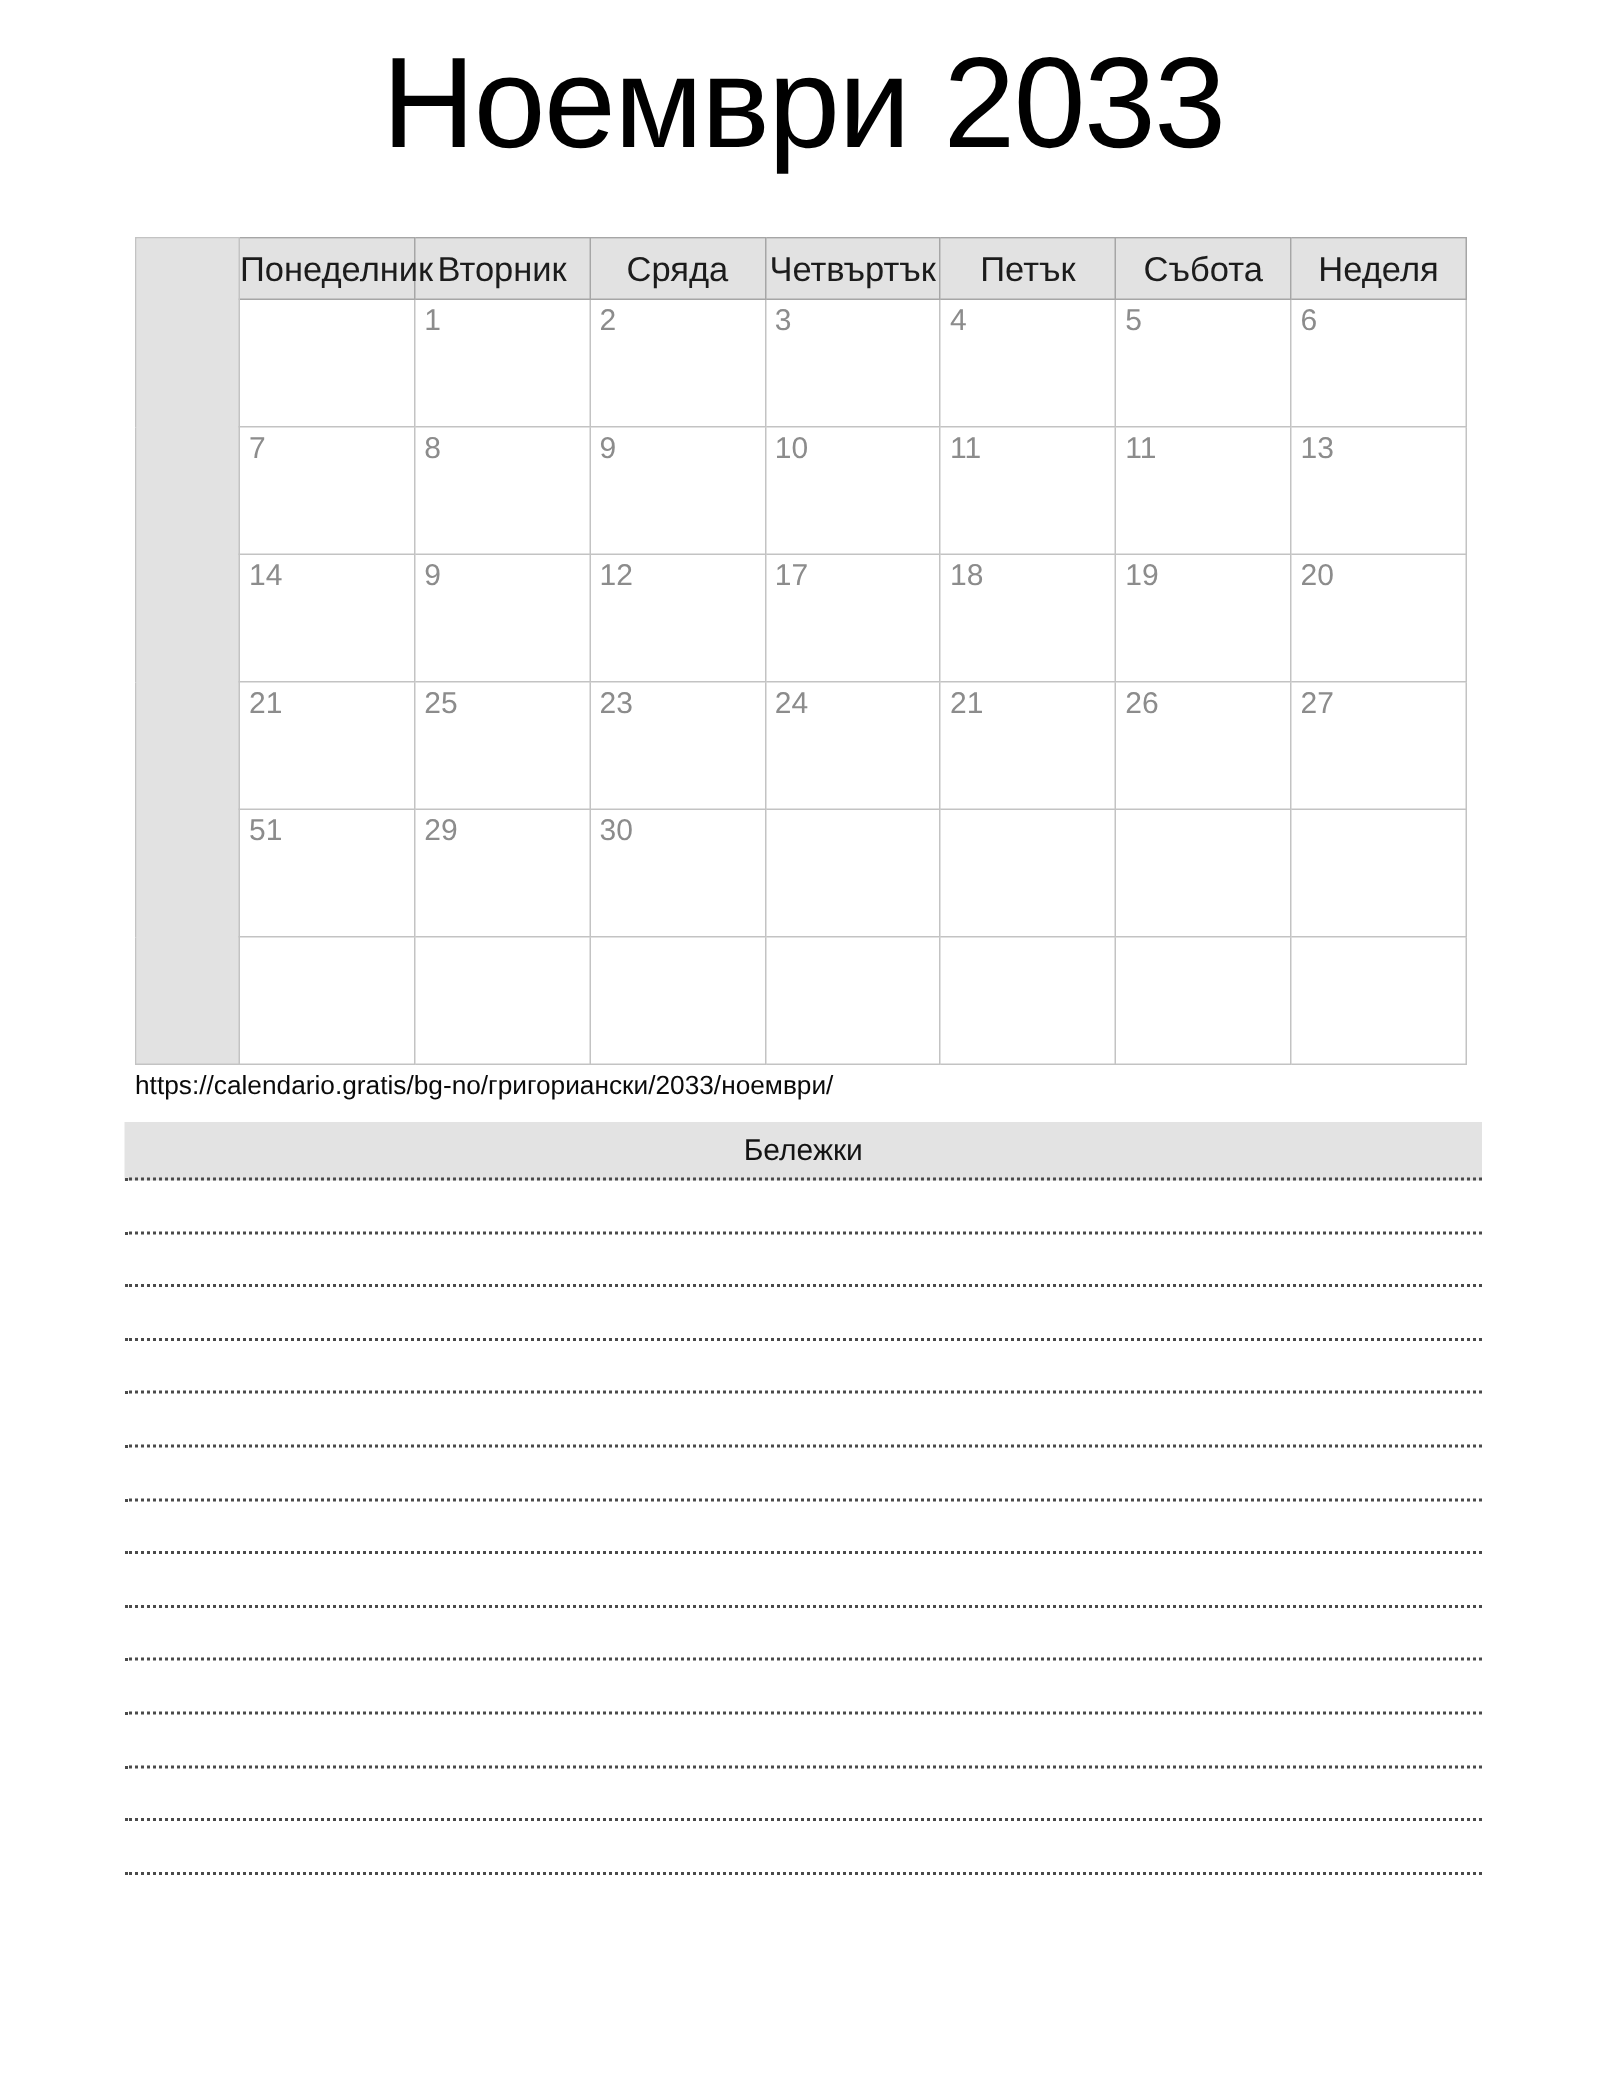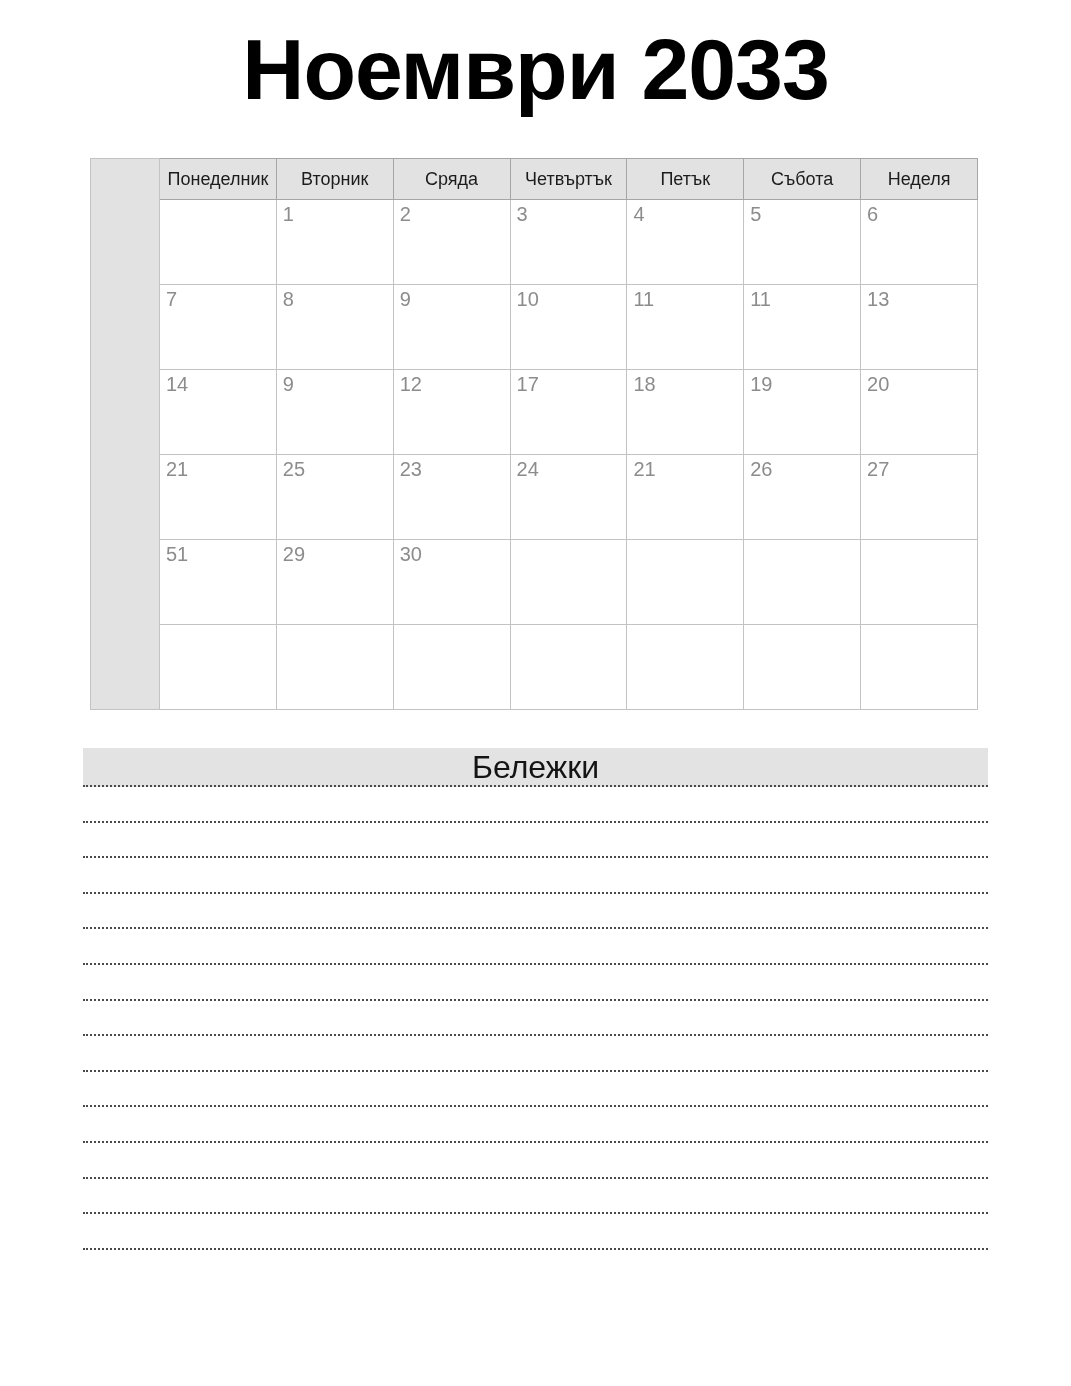--- a/index.html
+++ b/index.html
@@ -19,21 +19,21 @@
     --dot-color: #4a4a4a;
   }
   .title {
     position: absolute;
     top: 22px;
     left: 0;
     width: 100%;
     margin: 0;
     text-align: center;
     font-size: 86px;
-    font-weight: 700;
+    font-weight: 400;
     letter-spacing: -1px;
     color: #000000;
     line-height: 1.1;
     white-space: nowrap;
   }
   table.calendar {
     position: absolute;
     left: 90px;
     top: 158px;
     width: 888px;
@@ -43,21 +43,21 @@
   table.calendar td, table.calendar th { padding: 0; }
   td.side-col {
     width: 68px;
     background: var(--side-bg);
     border: 1px solid var(--cell-border);
   }
   th.weekday {
     height: 40px;
     background: var(--header-bg);
     border: 1px solid var(--header-border);
-    font-size: 18px;
+    font-size: 23px;
     font-weight: 400;
     color: #1c1c1c;
     text-align: center;
     vertical-align: middle;
   }
   td.day-cell {
     height: 84px;
     background: #ffffff;
     border: 1px solid var(--cell-border);
     vertical-align: top;
@@ -83,21 +83,21 @@
     top: 748px;
     width: 905px;
     height: 37px;
     background: var(--band-bg);
     border-bottom: 2px dotted var(--dot-color);
     display: flex;
     align-items: center;
     justify-content: center;
   }
   .notes-header .notes-title {
-    font-size: 32px;
+    font-size: 20px;
     color: #141414;
     line-height: 1;
   }
   .notes-lines {
     position: absolute;
     left: 83px;
     top: 787px;
     width: 905px;
   }
   .note-line {
@@ -234,20 +234,21 @@
           <td class="day-cell"></td>
           <td class="day-cell"></td>
           <td class="day-cell"></td>
           <td class="day-cell"></td>
           <td class="day-cell"></td>
           <td class="day-cell"></td>
         </tr>
       </tbody>
   </table>
 
+  <div class="source-url">https://calendario.gratis/bg-no/григориански/2033/ноември/</div>
 
   <div class="notes-header">
     <span class="notes-title">Бележки</span>
   </div>
 
   <div class="notes-lines" id="notes-lines">
       <div class="note-line"></div>
       <div class="note-line"></div>
       <div class="note-line"></div>
       <div class="note-line"></div>

